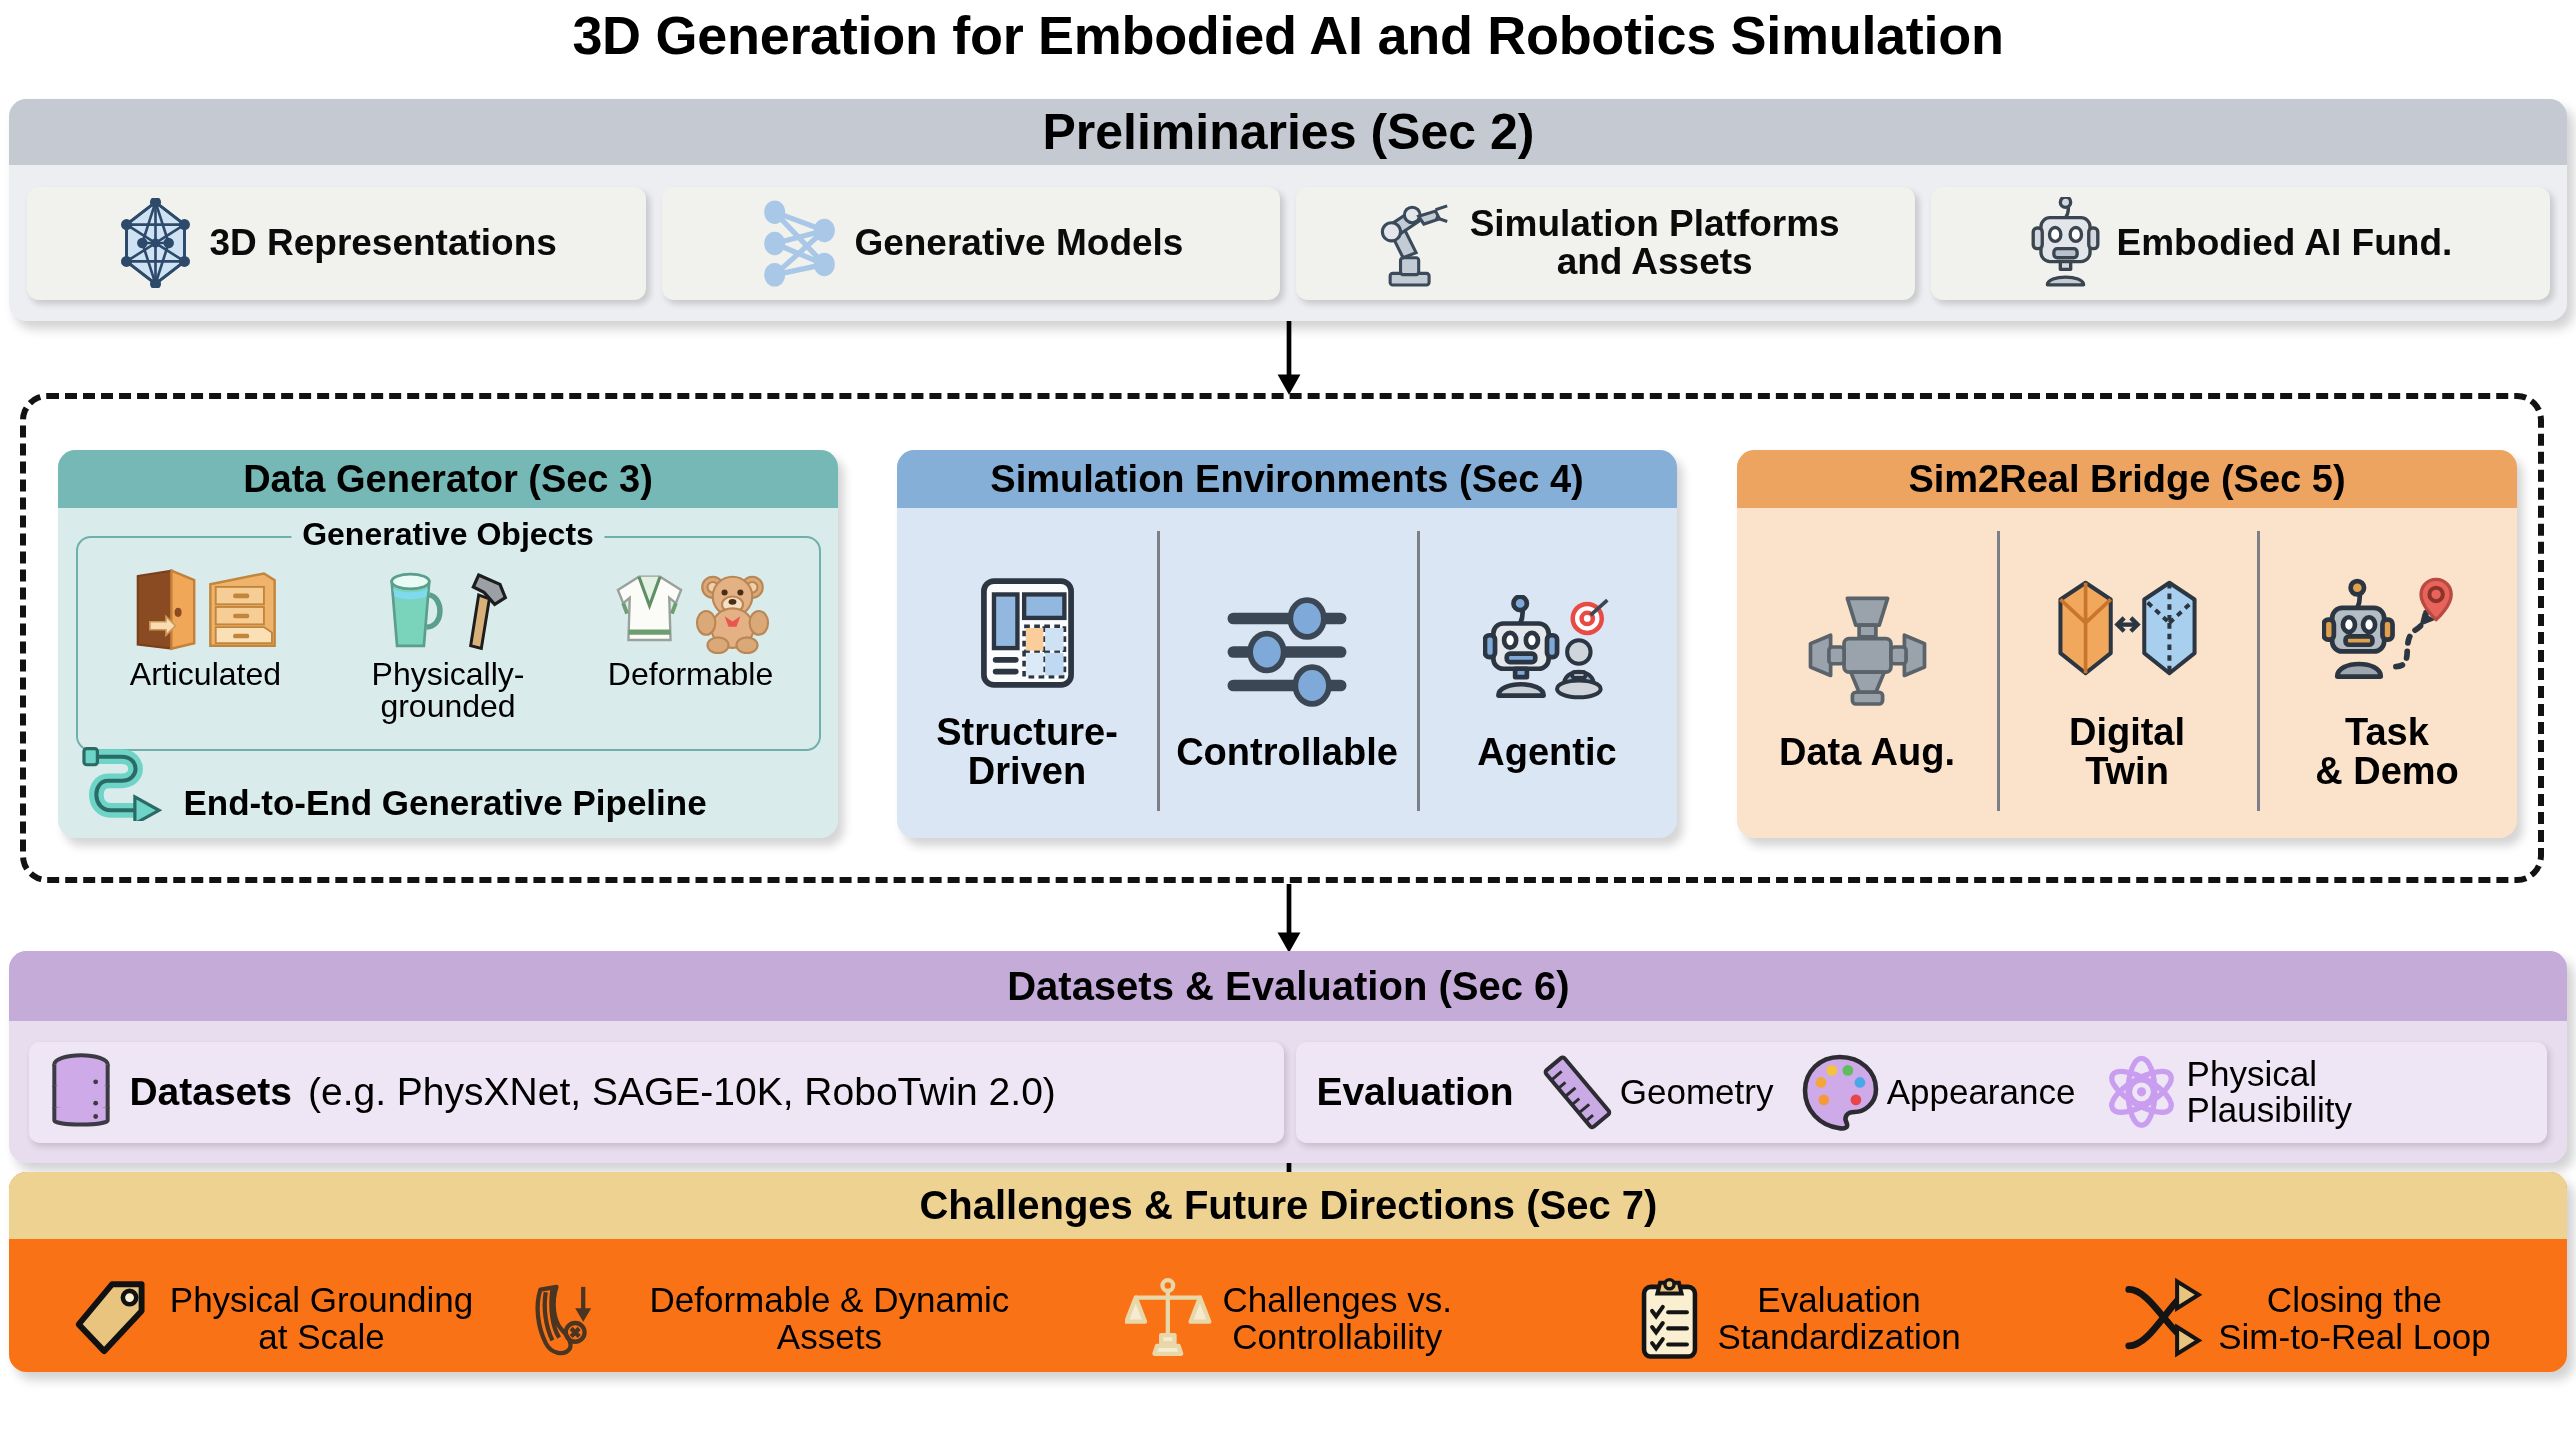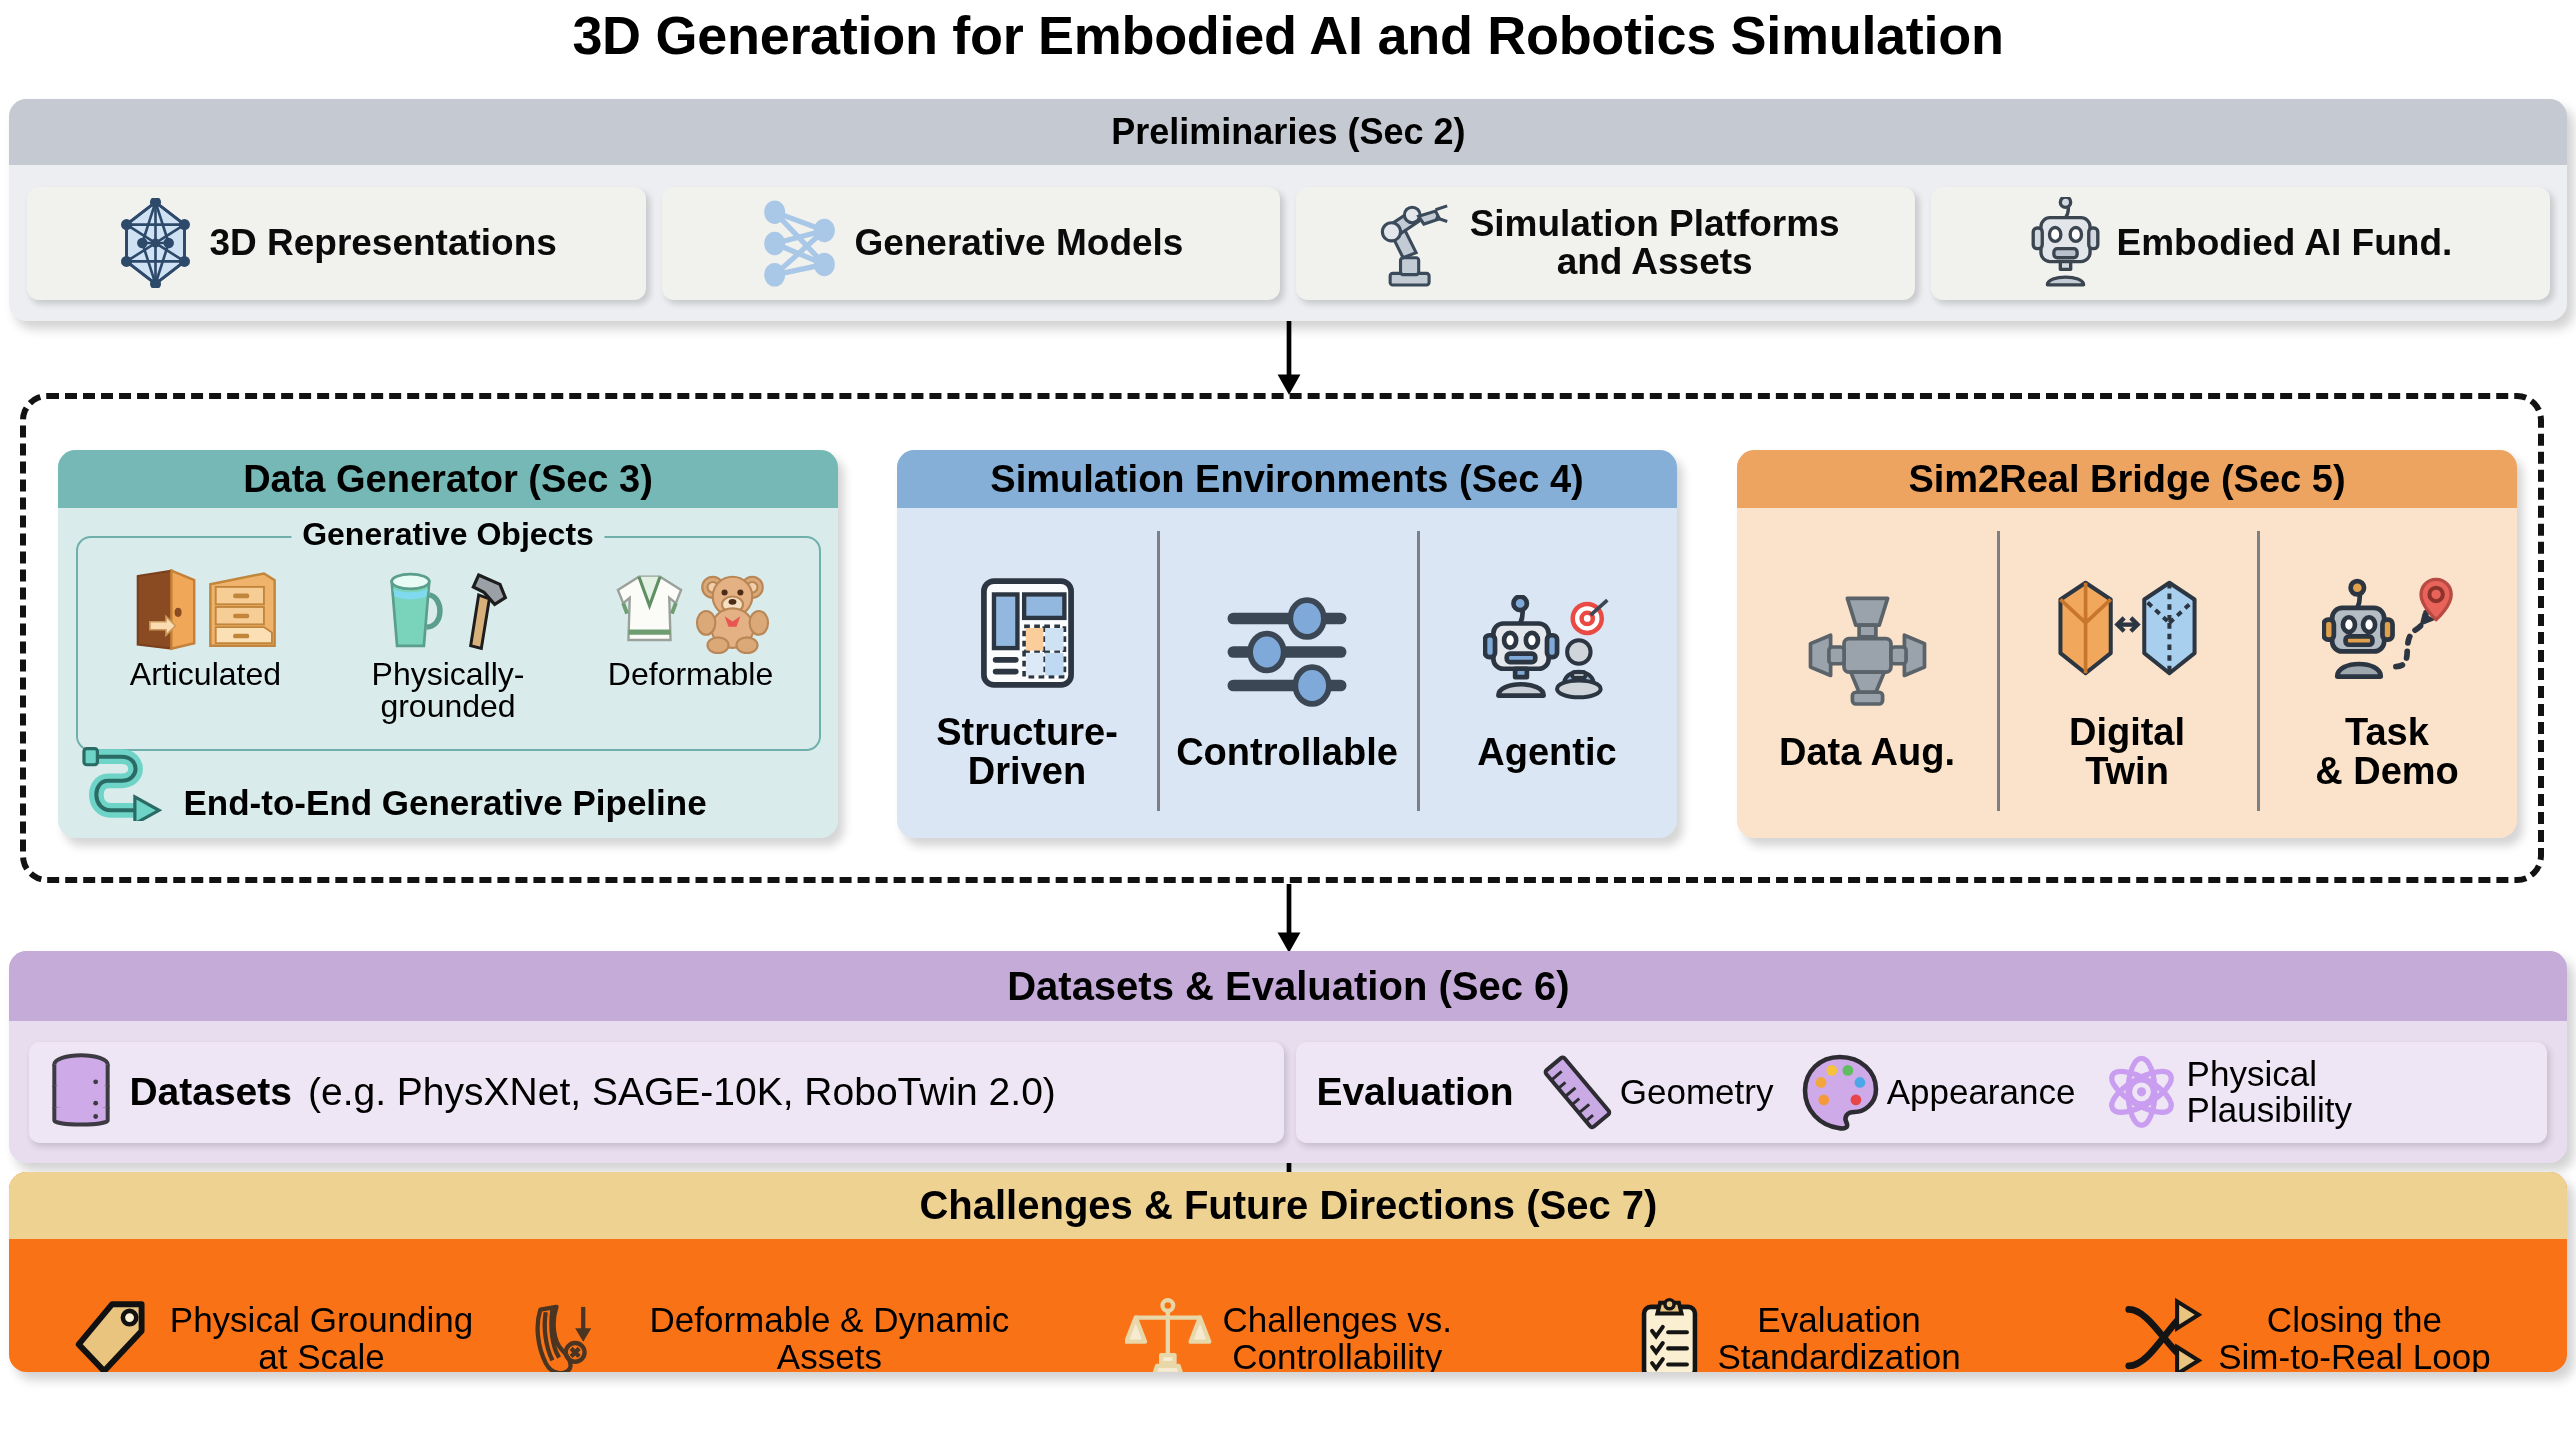--- a/index.html
+++ b/index.html
@@ -30,21 +30,21 @@
     width: 100%;
     text-align: center;
     font-weight: bold;
     color: #000;
     display: flex; align-items: center; justify-content: center;
   }
   .panel-body { width: 100%; }
 
   
   #prelim { left: 9.4px; top: 99px; width: 2558px; height: 222px; background:#eceef1; }
-  #prelim .panel-head { height: 66px; background:#c5c9d1; font-size: 36px; }
+  #prelim .panel-head { height: 66px; background:#c5c9d1; font-size: 50px; }
   #prelim .panel-body { height: 156px; display: flex; align-items: center; gap: 16px; padding: 0 17.5px; }
   .prelim-card {
     flex: 1 1 0; height: 113px;
     background: #f1f1ee;
     border-radius: 12px;
     box-shadow: 3.4px 4px 6.7px rgba(0,0,0,0.16);
     display: flex; align-items: center; justify-content: center; gap: 14.8px;
     padding: 0 10.7px;
   }
   .prelim-card .lbl { font-size: 37px; font-weight: bold; color:#0b0b0b; line-height: 1.04; text-align:center; }
@@ -105,21 +105,21 @@
   #ds-card-datasets { flex: 0 0 1255px; }
   #ds-card-eval { flex: 1 1 auto; justify-content: flex-start; gap: 10.7px; }
   .ds-strong { font-size: 39px; font-weight: bold; color:#000; white-space: nowrap; }
   .ds-plain  { font-size: 39px; color:#000; white-space: nowrap; }
   .ev-item { display:flex; align-items:center; gap: 8px; margin-left: 17.5px; }
   .ev-lbl { font-size: 35px; color:#000; line-height: 1.02; text-align:left; }
 
   
   #challenges { left: 9.4px; top: 1172px; width: 2558px; height: 200px; background:#f97316; }
   #challenges .panel-head { height: 67px; background:#eed292; font-size: 40px; }
-  #challenges .panel-body { height: 159px; display: flex; align-items: center; padding: 0 9.4px; margin-top: 20px; }
+  #challenges .panel-body { height: 159px; display: flex; align-items: center; padding: 0 9.4px; }
   .ch-item { flex: 1 1 0; display: flex; align-items: center; justify-content: center; gap: 10.7px; }
   .ch-lbl { font-size: 35px; color:#000; text-align: center; line-height: 1.05; }
 
   
   .arrow { position: absolute; }
 
   .ico { display:block; }
 </style>
 </head>
 <body>

